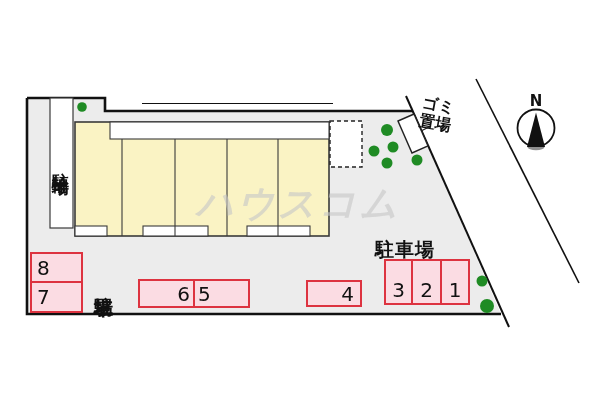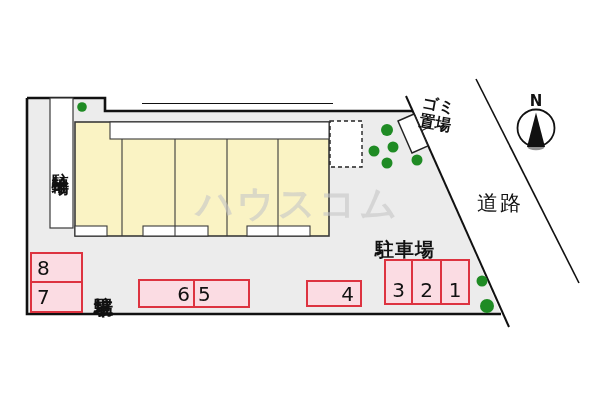--- a/index.html
+++ b/index.html
@@ -15,21 +15,21 @@
     display:flex;align-items:center;justify-content:center;
   }
   .bicycle-lbl{left:50px;top:100px;width:23px;height:126px;font-size:17px;letter-spacing:3px;font-weight:600;}
   .parking-left-lbl{left:92px;top:251px;width:25px;height:62px;font-size:19px;letter-spacing:1px;font-weight:600;}
   .parking-right-lbl{left:375px;top:237px;font-size:19px;font-weight:600;letter-spacing:1px;}
   .garbage-lbl{left:424px;top:94px;font-size:16px;font-weight:600;line-height:1.1;transform:rotate(10deg);transform-origin:top left;}
   .road-lbl{left:477px;top:189px;font-size:21px;letter-spacing:2px;font-weight:500;}
   .n-lbl{left:521px;top:92px;width:30px;text-align:center;font-size:15px;font-weight:800;}
   .watermark{
     left:196px;top:179px;font-size:37px;font-weight:700;letter-spacing:3px;
-    color:rgba(198,198,198,0.62);z-index:30;
+    color:rgba(198,198,198,0.62);z-index:30;font-style:italic;
   }
   .space{
     position:absolute;box-sizing:border-box;z-index:20;
     background:#fbdce3;border:2px solid #dd3340;
     display:flex;align-items:center;font-size:20px;color:#111;
   }
   .sp8{left:30px;top:252px;width:53px;height:31px;justify-content:flex-start;padding-left:5px;}
   .sp7{left:30px;top:281px;width:53px;height:32px;justify-content:flex-start;padding-left:5px;}
   .sp6{left:138px;top:279px;width:57px;height:29px;justify-content:flex-end;padding-right:3px;}
   .sp5{left:193px;top:279px;width:57px;height:29px;justify-content:flex-start;padding-left:3px;}
@@ -87,21 +87,20 @@
   </svg>
 
   <div class="lbl v-lbl bicycle-lbl">駐輪場</div>
 
   <div class="lbl v-lbl parking-left-lbl">駐車場</div>
 
   <div class="lbl parking-right-lbl">駐車場</div>
 
   <div class="lbl garbage-lbl"><span>ゴミ</span><br><span>置場</span></div>
 
-  <div class="lbl road-lbl">道路</div>
 
   <div class="lbl n-lbl">N</div>
 
   <div class="lbl watermark">ハウスコム</div>
 
   <div class="space sp8">8</div>
   <div class="space sp7">7</div>
   <div class="space sp6">6</div>
   <div class="space sp5">5</div>
   <div class="space sp4">4</div>

